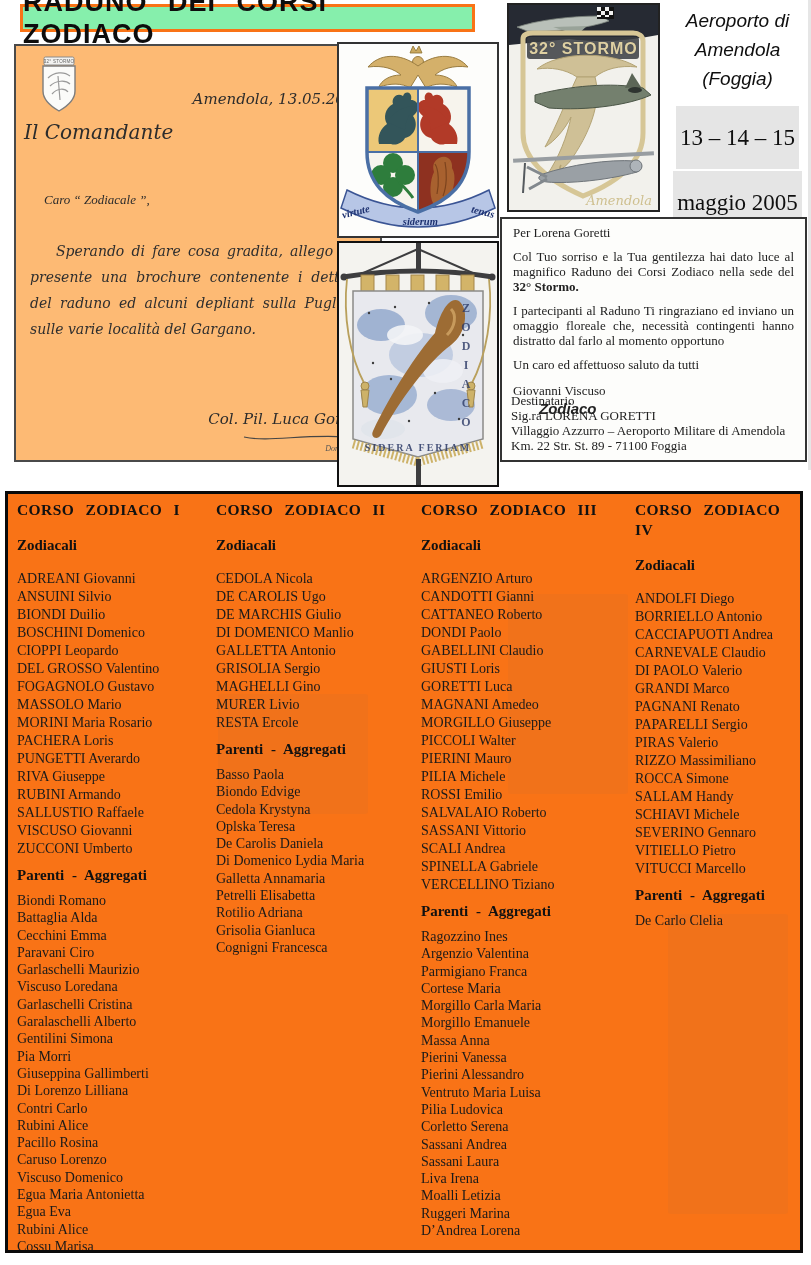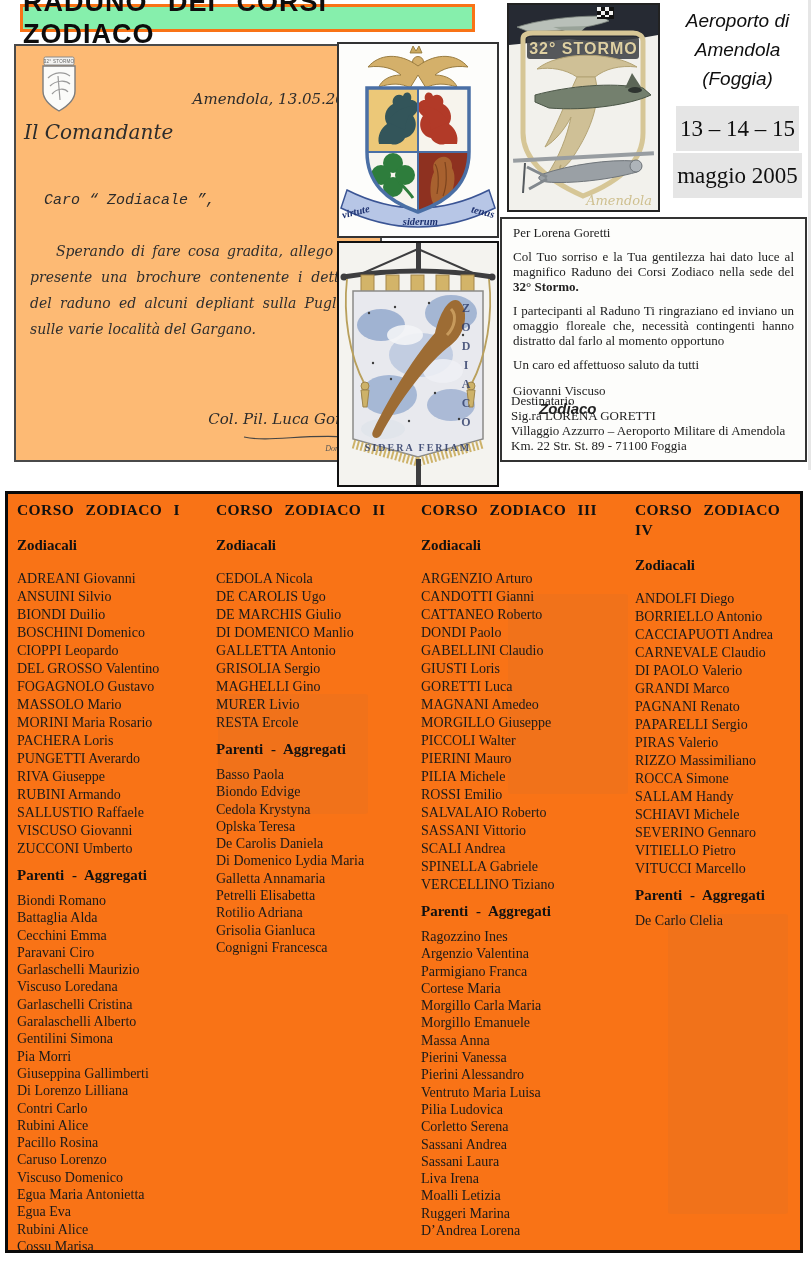--- a/index.html
+++ b/index.html
@@ -12,21 +12,21 @@
   .title-box span{font-family:"Liberation Sans",sans-serif;font-weight:bold;font-size:27px;
     letter-spacing:1px;word-spacing:12px;color:#0d0d0d;transform:scaleY(1.05);}
 
   
   .letter{position:absolute;left:14px;top:44px;width:368px;height:418px;border:2px solid #4a4a4a;background:#fdba74;}
   .letter-crest-wrap{position:absolute;left:22px;top:10px;width:42px;height:58px;}
   .letter-logo-text{position:absolute;left:0;right:0;top:3px;text-align:center;font-size:4.5px;color:#666;
     font-family:"Liberation Sans",sans-serif;letter-spacing:.3px;}
   .letter-dateline{position:absolute;right:16px;top:44px;font-style:italic;font-size:15px;color:#2c2c2c;font-family:"DejaVu Serif",serif;}
   .letter-sender{position:absolute;left:8px;top:74px;font-style:italic;font-size:20px;color:#2c2c2c;font-family:"DejaVu Serif",serif;}
-  .letter-salutation{position:absolute;left:28px;top:146px;font-style:italic;font-size:15px;color:#2c2c2c;font-family:Liberation Mono, monospace;}
+  .letter-salutation{position:absolute;left:28px;top:146px;font-style:italic;font-size:13px;color:#2c2c2c;font-family:Liberation Serif, serif;}
   .letter-body{position:absolute;left:14px;right:14px;top:178px;}
   .letter-body p{margin:0;font-style:italic;font-size:14px;line-height:26px;text-align:justify;color:#2e2e2e;font-family:"DejaVu Serif",serif;}
   .letter-body p.p2{margin-top:14px;text-indent:26px;}
   .letter-sig{position:absolute;right:12px;top:364px;width:160px;text-align:right;}
   .sig-name{font-style:italic;font-size:15px;color:#2c2c2c;font-family:"DejaVu Serif",serif;white-space:nowrap;}
   .sig-note{font-size:8px;color:#555;font-style:italic;margin-top:-2px;padding-left:24px;}
 
   
   .crest-box{position:absolute;left:337px;top:42px;width:162px;height:196px;border:2px solid #333;background:#fdfdfb;}
   .crest-motto{position:absolute;left:0;right:0;bottom:9px;display:flex;justify-content:space-between;padding:0 4px;
@@ -46,21 +46,21 @@
   .poster{position:absolute;left:507px;top:3px;width:153px;height:209px;border:2px solid #222;background:#f1f1ed;overflow:hidden;}
   .poster-title{position:absolute;left:0;right:0;top:35px;text-align:center;font-family:"Liberation Sans",sans-serif;
     font-weight:bold;font-size:16px;letter-spacing:1px;color:#ded0a2;text-shadow:0 0 2px #44464c;}
   .poster-caption{position:absolute;right:6px;bottom:2px;font-style:italic;font-size:13px;color:#cfc090;font-family:"DejaVu Serif",serif;}
 
   
   .event-block{position:absolute;left:664px;top:6px;width:147px;text-align:center;}
   .event-loc-line{font-family:"Liberation Sans",sans-serif;font-style:italic;font-size:19px;line-height:29px;color:#0f0f0f;}
   .event-dates-line{font-family:"Liberation Serif",serif;font-size:23px;line-height:31px;color:#0f0f0f;margin-top:2px;}
   .event-dates-line.first{margin-top:13px;}
-  .event-dates-line span{background:#e5e5e5;padding:7px 4px;display:inline-block;}
+  .event-dates-line span{background:#e5e5e5;padding:16px 4px;display:inline-block;}
 
   
   .note{position:absolute;left:500px;top:217px;width:307px;height:245px;border:2px solid #333;background:#fdfdfb;
     padding:5px 11px;font-size:13px;line-height:15px;color:#222;}
   .note-p{margin-top:9px;text-align:justify;}
   .note-to{margin-top:1px;}
   .note-closing{margin-top:9px;}
   .note-signer{margin-top:11px;}
   .note-group{margin-top:3px;margin-left:26px;font-family:"Liberation Sans",sans-serif;font-weight:bold;font-style:italic;font-size:15px;}
   .note-dest{position:absolute;bottom:7px;left:9px;right:9px;font-size:13px;line-height:15px;}

